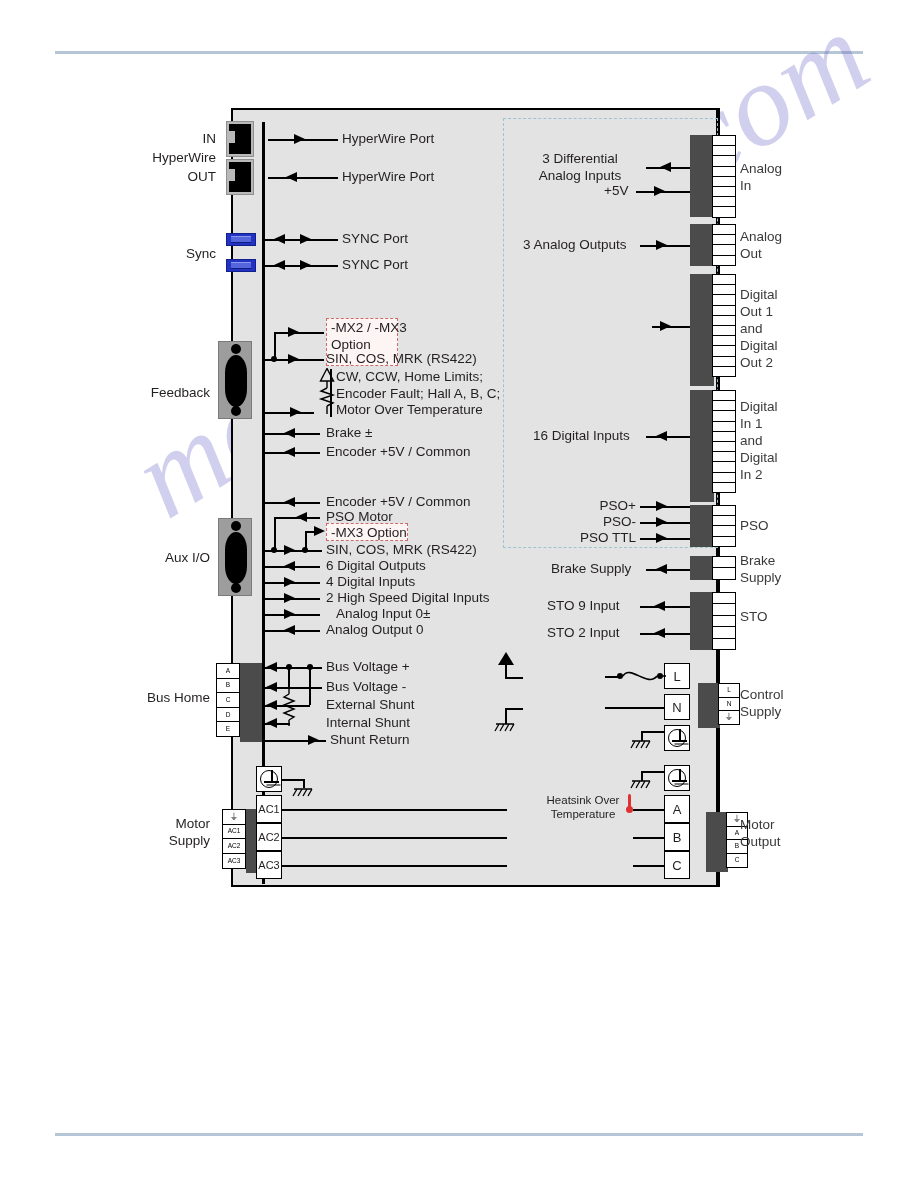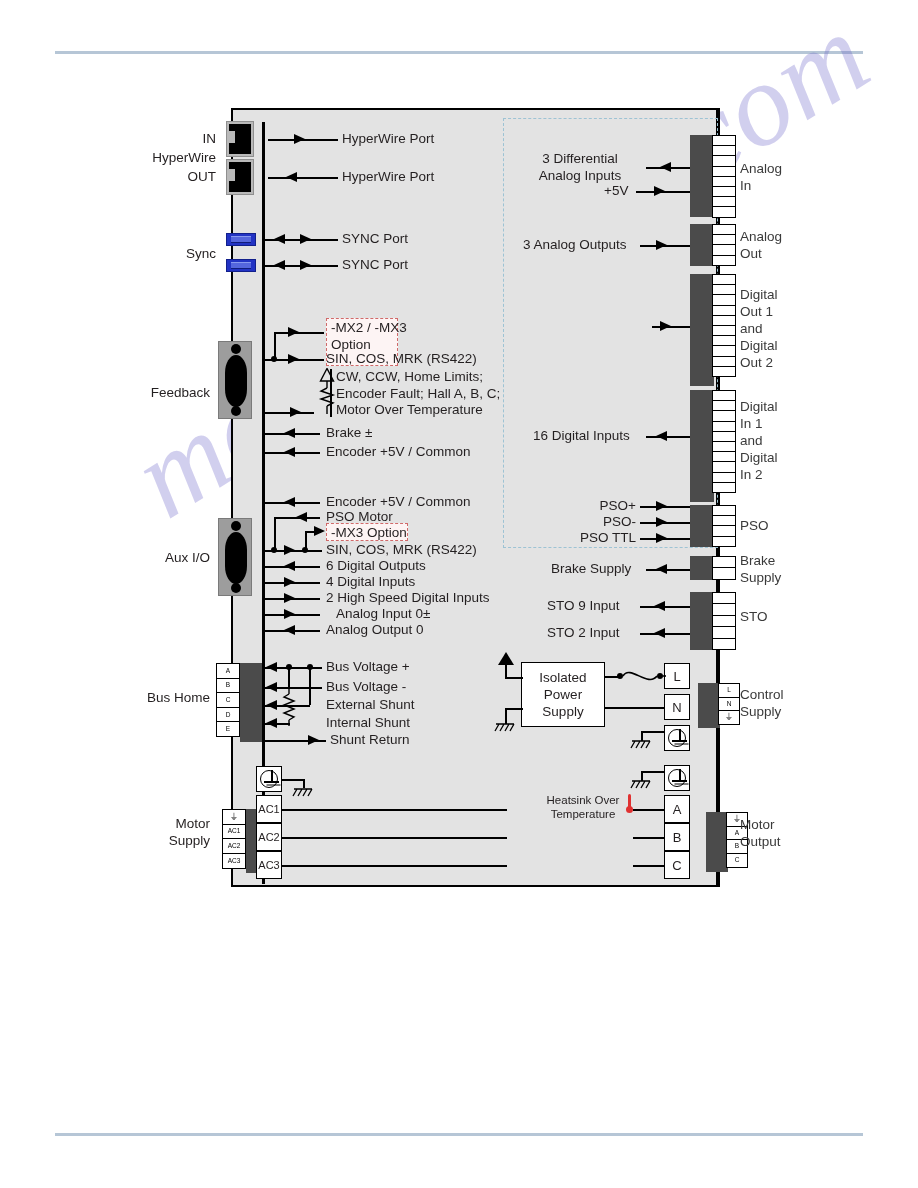--- a/index.html
+++ b/index.html
@@ -504,24 +504,20 @@
   <div class="arw left" style="left:656px;top:564px;"></div>
 
   <div class="lbl" style="left:547px;top:598px;">STO 9 Input</div>
   <div class="hline" style="left:640px;top:606px;width:50px;"></div>
   <div class="arw left" style="left:654px;top:601px;"></div>
 
   <div class="lbl" style="left:547px;top:625px;">STO 2 Input</div>
   <div class="hline" style="left:640px;top:633px;width:50px;"></div>
   <div class="arw left" style="left:654px;top:628px;"></div>
 
-  <div class="fblock" style="left:521px;top:662px;width:84px;height:65px;">
-    <span style="white-space:pre-line;">Isolated
-Power Supply</span>
-  </div>
 
   <div class="arw up" style="left:498px;top:652px;"></div>
   <div class="vline" style="left:505px;top:665px;height:13px;"></div>
   <div class="hline" style="left:505px;top:677px;width:18px;"></div>
 
   <div class="hline" style="left:505px;top:708px;width:18px;"></div>
   <div class="vline" style="left:505px;top:708px;height:16px;"></div>
   <svg style="position:absolute;left:494px;top:722px;" width="24" height="14" viewBox="0 0 24 14">
     <path d="M2 2 H20 M5 2 L1 9 M10 2 L6 9 M15 2 L11 9 M20 2 L16 9" stroke="#000" stroke-width="1.3" fill="none"></path>
   </svg>

